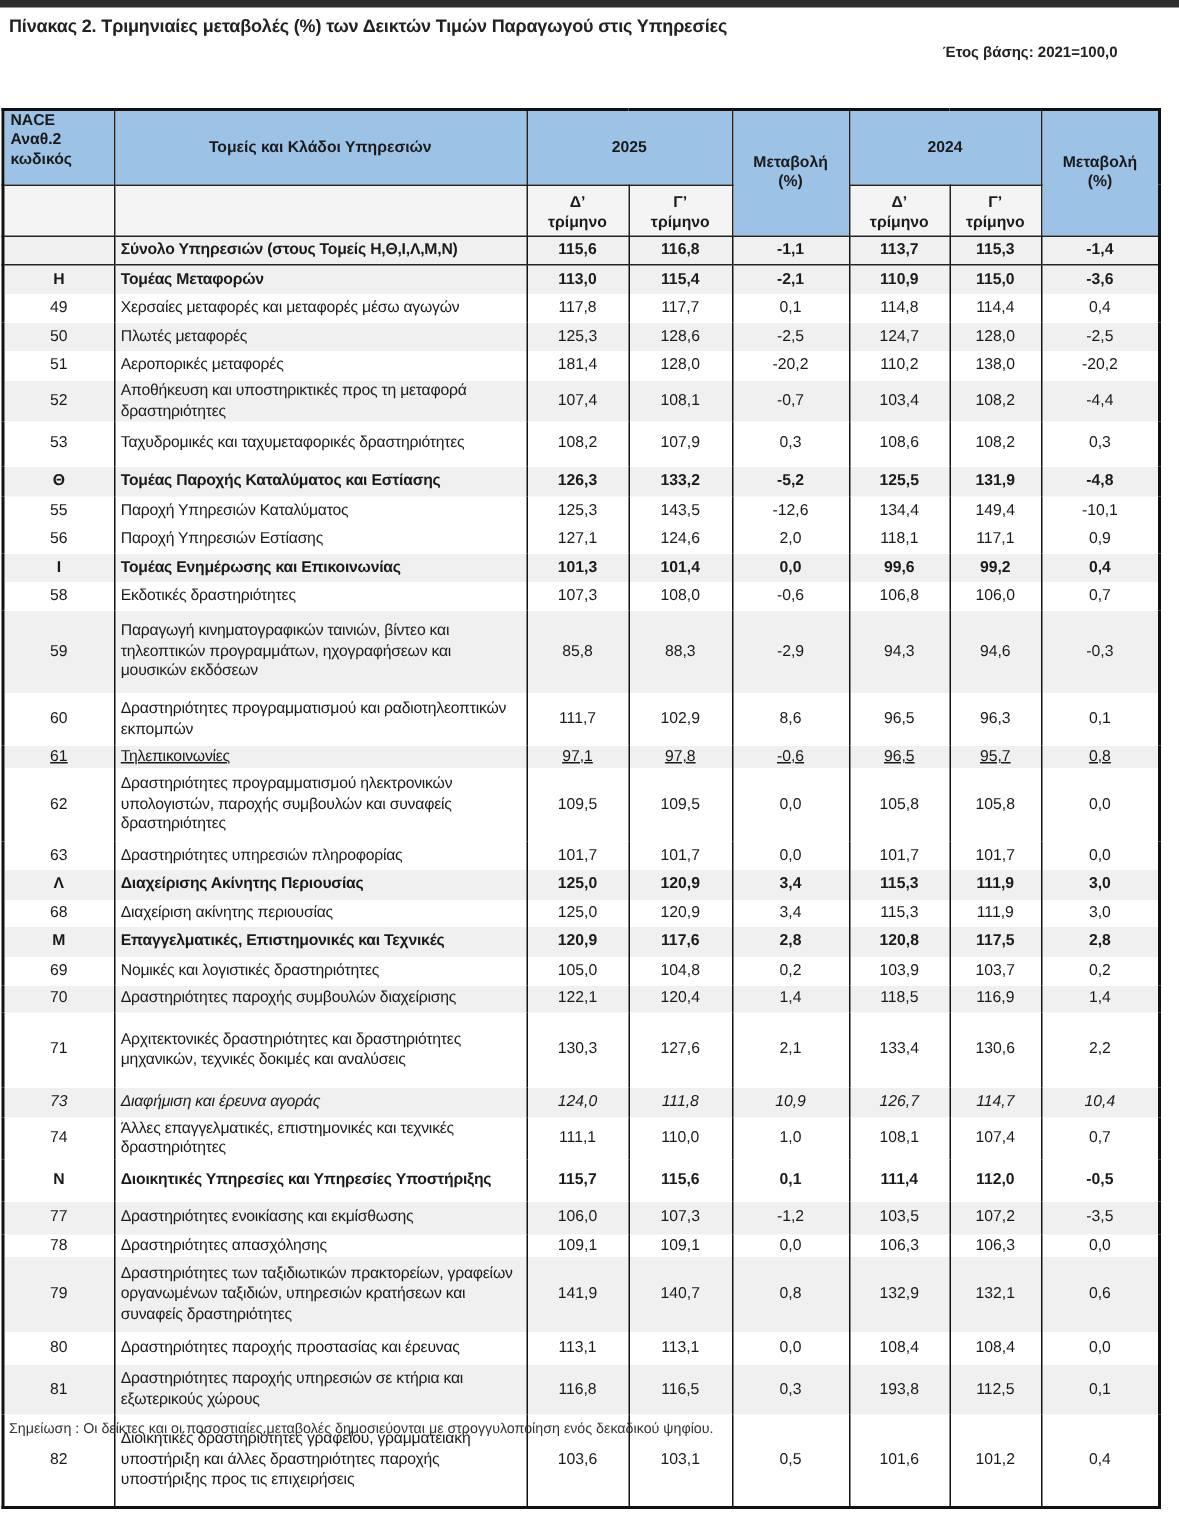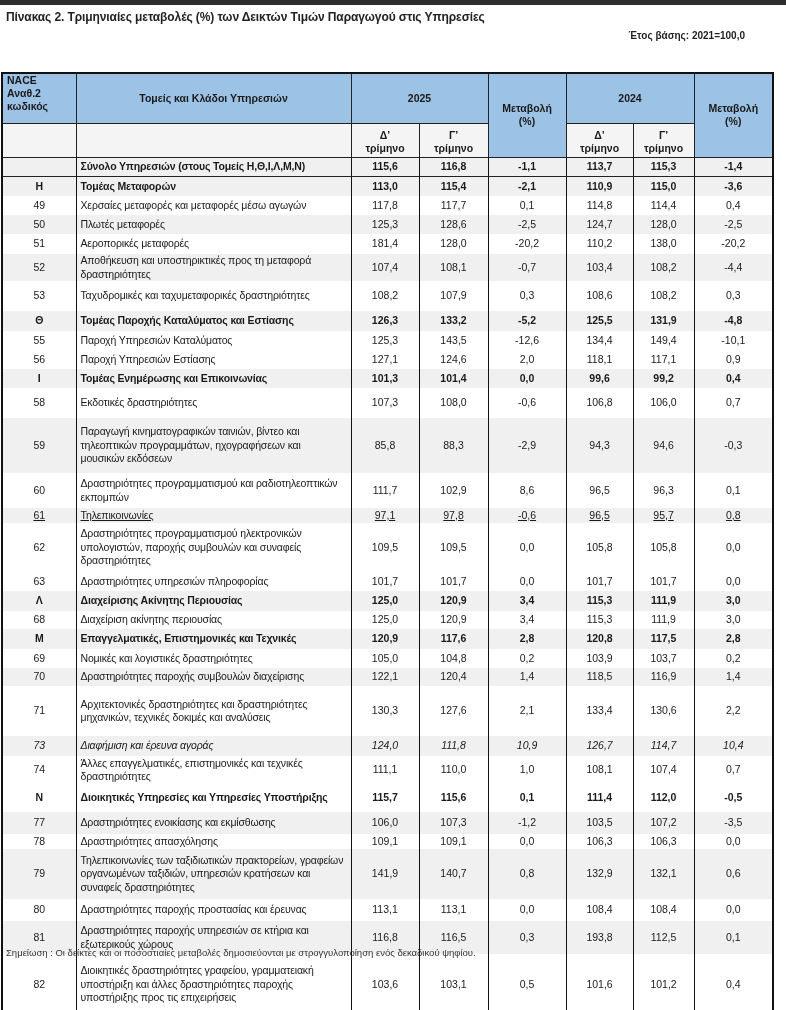--- a/index.html
+++ b/index.html
@@ -177,21 +177,21 @@
       <tr class="shade bold" style="height: 19px;">
         <td class="code">I</td>
         <td class="label">Τομέας Ενημέρωσης και Επικοινωνίας</td>
         <td class="num">101,3</td>
         <td class="num">101,4</td>
         <td class="num">0,0</td>
         <td class="num">99,6</td>
         <td class="num">99,2</td>
         <td class="num">0,4</td>
       </tr>
-      <tr style="height: 30px;">
+      <tr style="height: 19px;">
         <td class="code">58</td>
         <td class="label">Εκδοτικές δραστηριότητες</td>
         <td class="num">107,3</td>
         <td class="num">108,0</td>
         <td class="num">-0,6</td>
         <td class="num">106,8</td>
         <td class="num">106,0</td>
         <td class="num">0,7</td>
       </tr>
       <tr class="shade" style="height: 55px;">
@@ -349,21 +349,21 @@
         <td class="label">Δραστηριότητες απασχόλησης</td>
         <td class="num">109,1</td>
         <td class="num">109,1</td>
         <td class="num">0,0</td>
         <td class="num">106,3</td>
         <td class="num">106,3</td>
         <td class="num">0,0</td>
       </tr>
       <tr class="shade" style="height: 50px;">
         <td class="code">79</td>
-        <td class="label">Τηλεπικοινωνίες των ταξιδιωτικών πρακτορείων, γραφείων οργανωμένων ταξιδιών, υπηρεσιών κρατήσεων και συναφείς δραστηριότητες</td>
+        <td class="label">Δραστηριότητες των ταξιδιωτικών πρακτορείων, γραφείων οργανωμένων ταξιδιών, υπηρεσιών κρατήσεων και συναφείς δραστηριότητες</td>
         <td class="num">141,9</td>
         <td class="num">140,7</td>
         <td class="num">0,8</td>
         <td class="num">132,9</td>
         <td class="num">132,1</td>
         <td class="num">0,6</td>
       </tr>
       <tr style="height: 22px;">
         <td class="code">80</td>
         <td class="label">Δραστηριότητες παροχής προστασίας και έρευνας</td>

